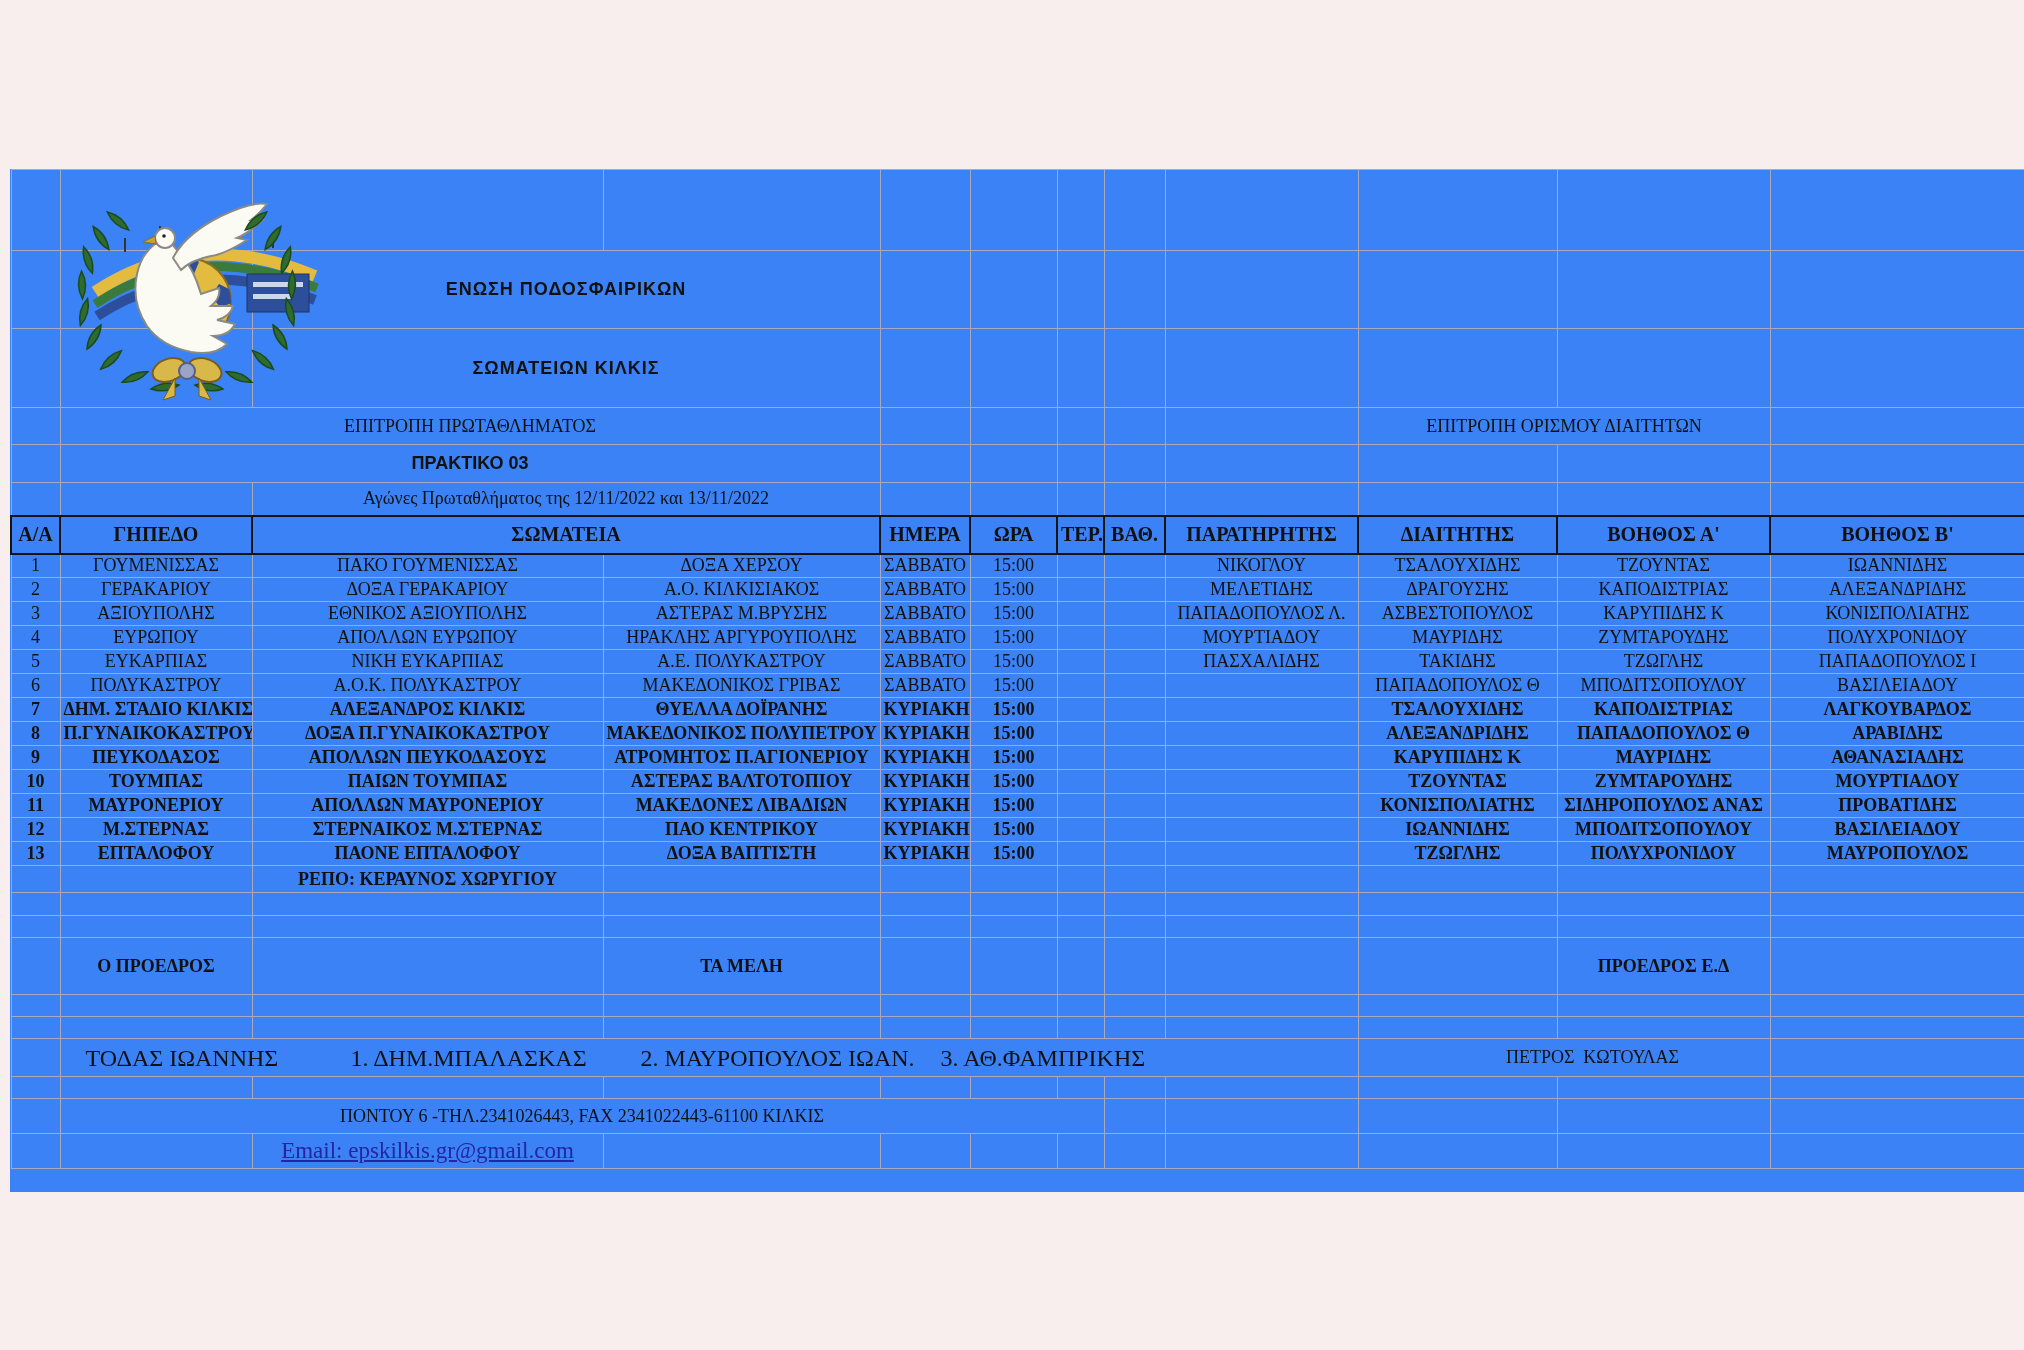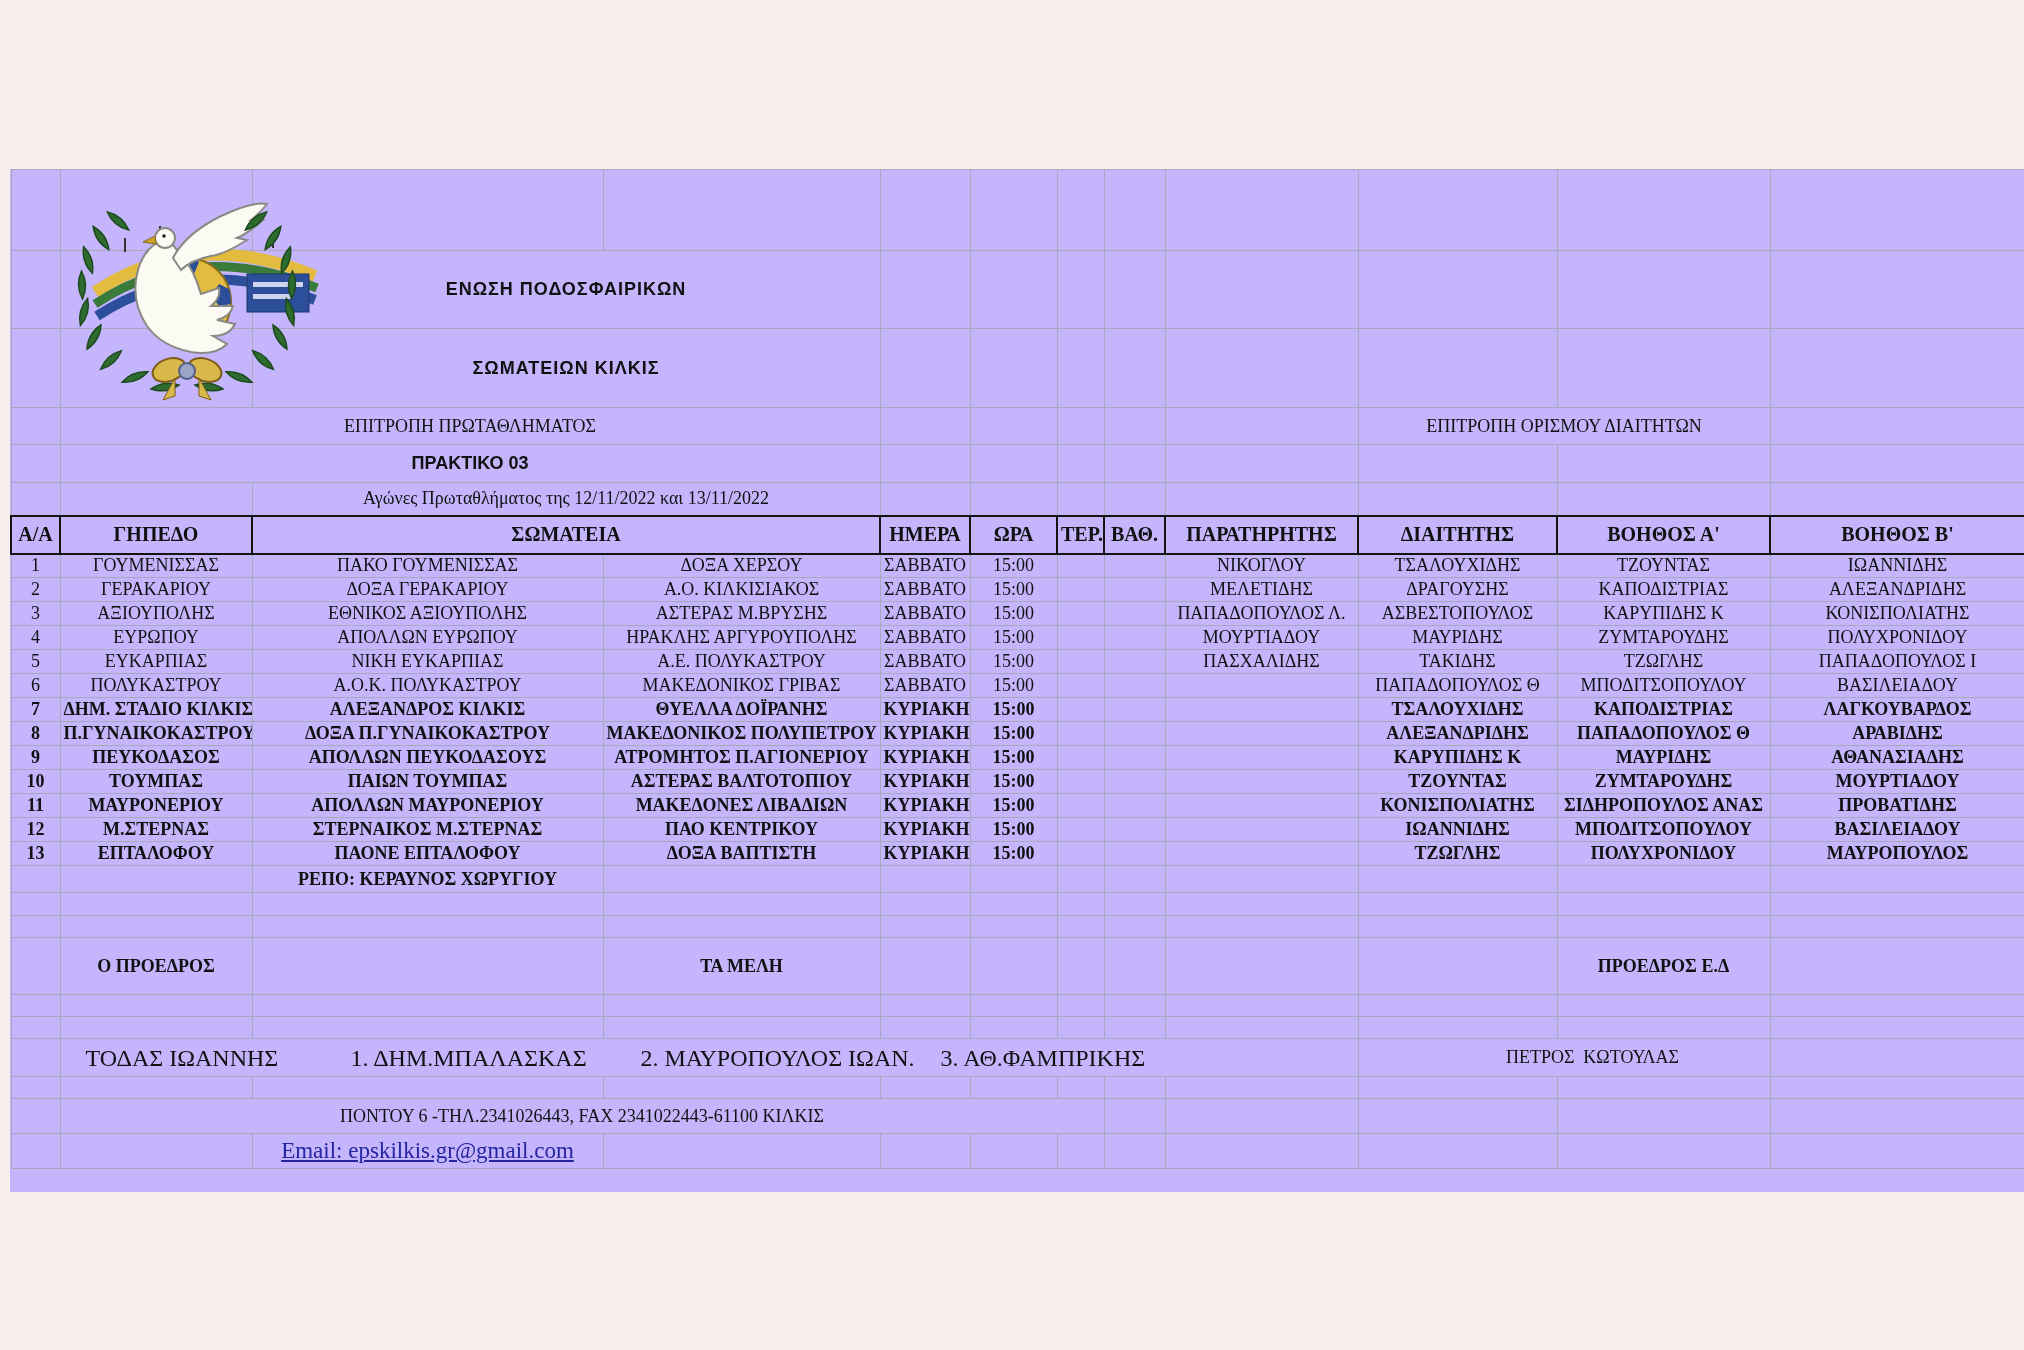--- a/index.html
+++ b/index.html
@@ -1,18 +1,18 @@
 <!DOCTYPE html>
 <html><head>
 <meta charset="utf-8">
 <style>
   html,body{margin:0;padding:0;background:#e9e2e2;}
   .frame{position:relative;width:2024px;height:1350px;background:#f8eeee;overflow:hidden;
          font-family:"Liberation Serif", serif;color:#111;}
-  .sheet{position:absolute;left:10px;top:169px;width:2014px;height:1023px;background:#c4b5fd;}
+  .sheet{position:absolute;left:10px;top:169px;width:2014px;height:1023px;background:#3b82f6;}
   table.grid{border-collapse:collapse;table-layout:fixed;width:2014px;}
   table.grid td{padding:0 3px;overflow:hidden;white-space:nowrap;vertical-align:middle;
                 border:1px solid #a9a9bc;font-size:18px;text-align:center;}
   
   td.b{border:2px solid #141414;}
   tr.hdr td{border:2px solid #141414;font-weight:bold;font-size:20px;}
   tr.bold td{font-weight:bold;}
   
   td.plain{border:1px solid #b4b4c6;}
   .title-sans{font-family:"Liberation Sans", sans-serif;font-weight:bold;font-size:30px;

